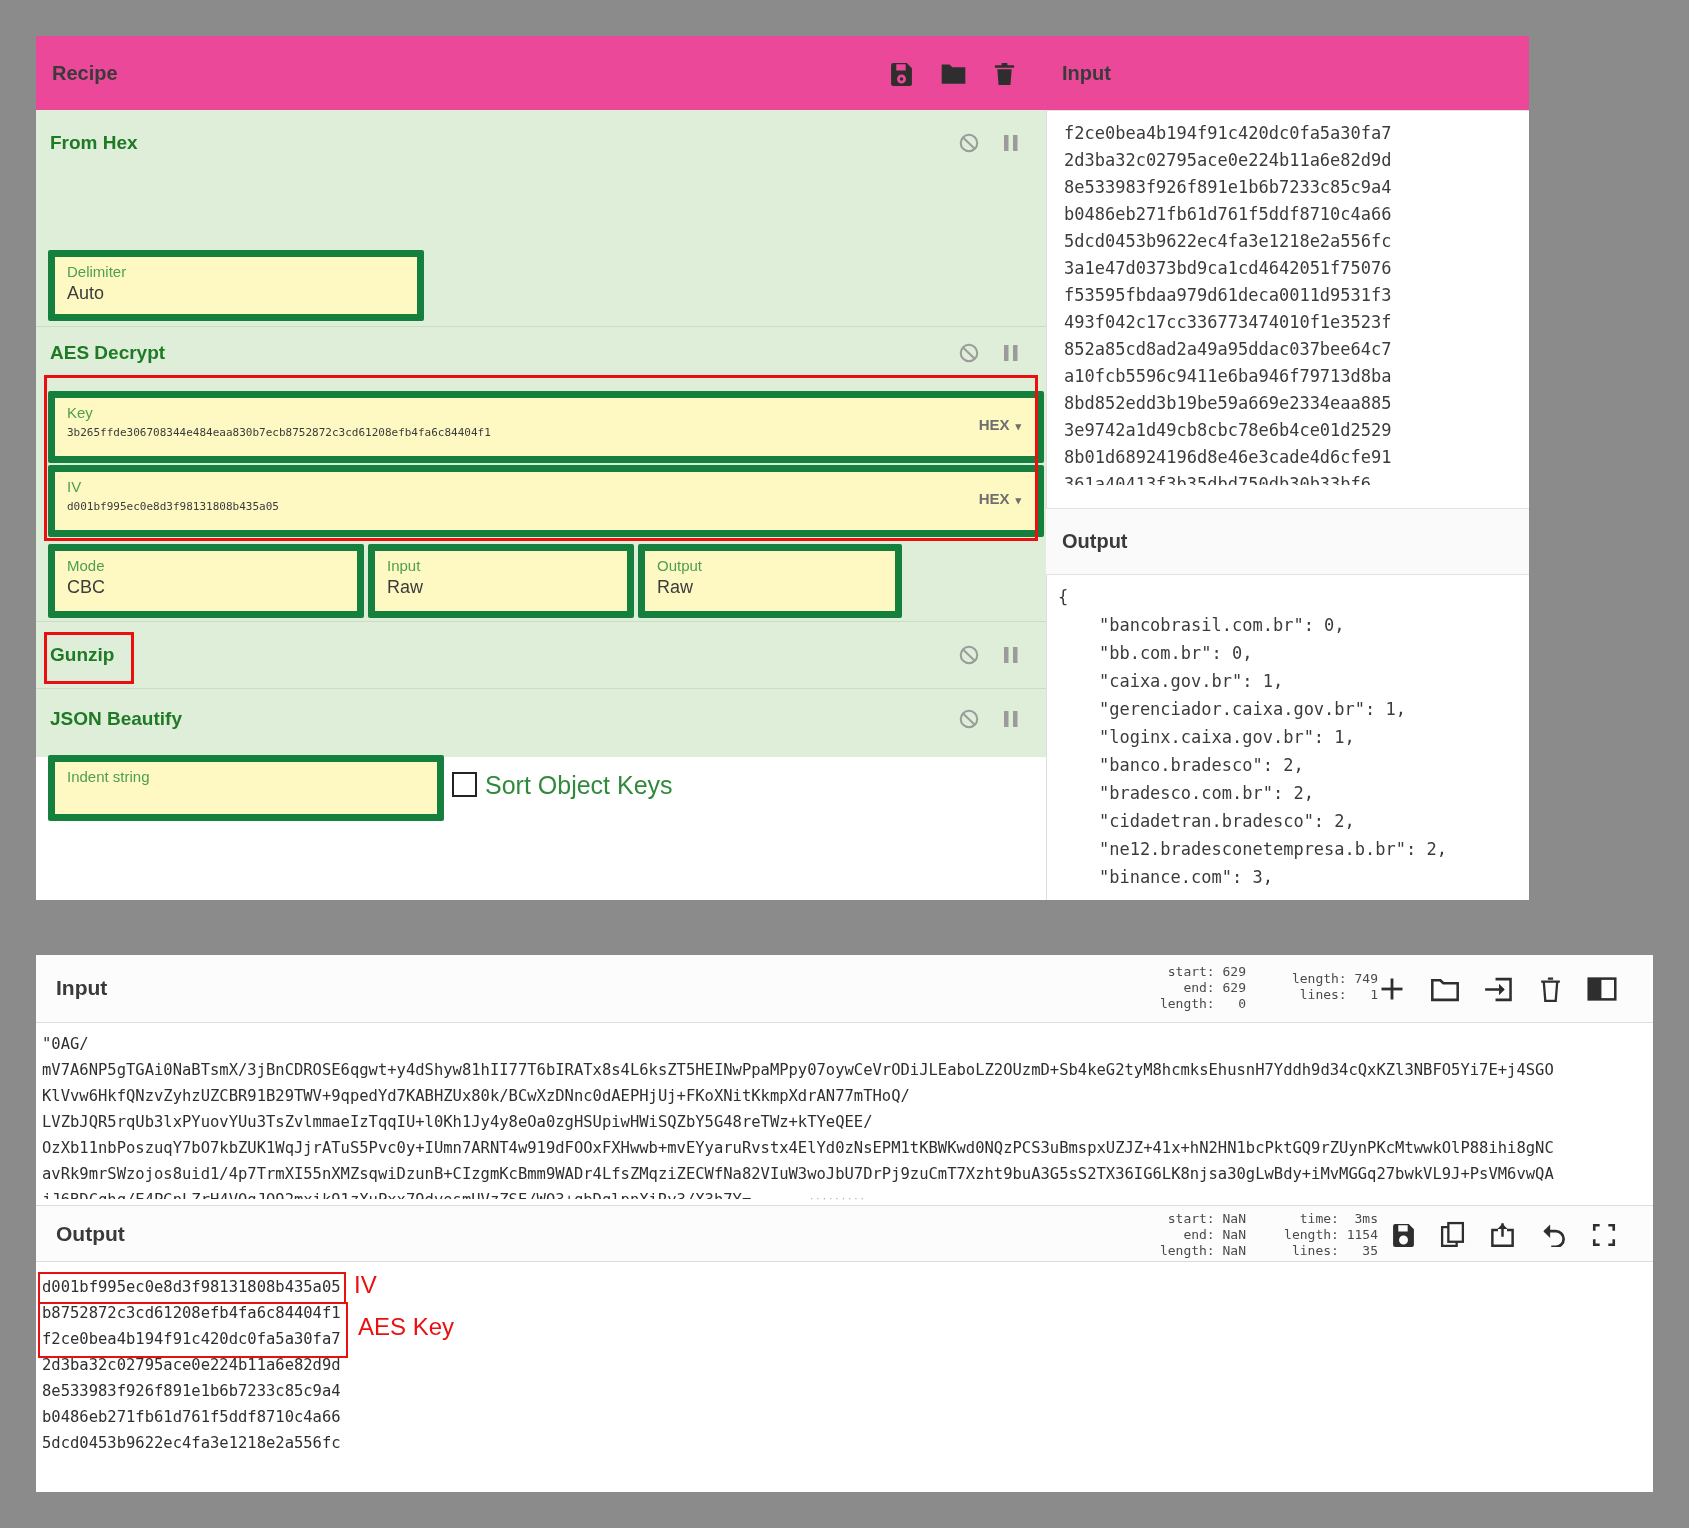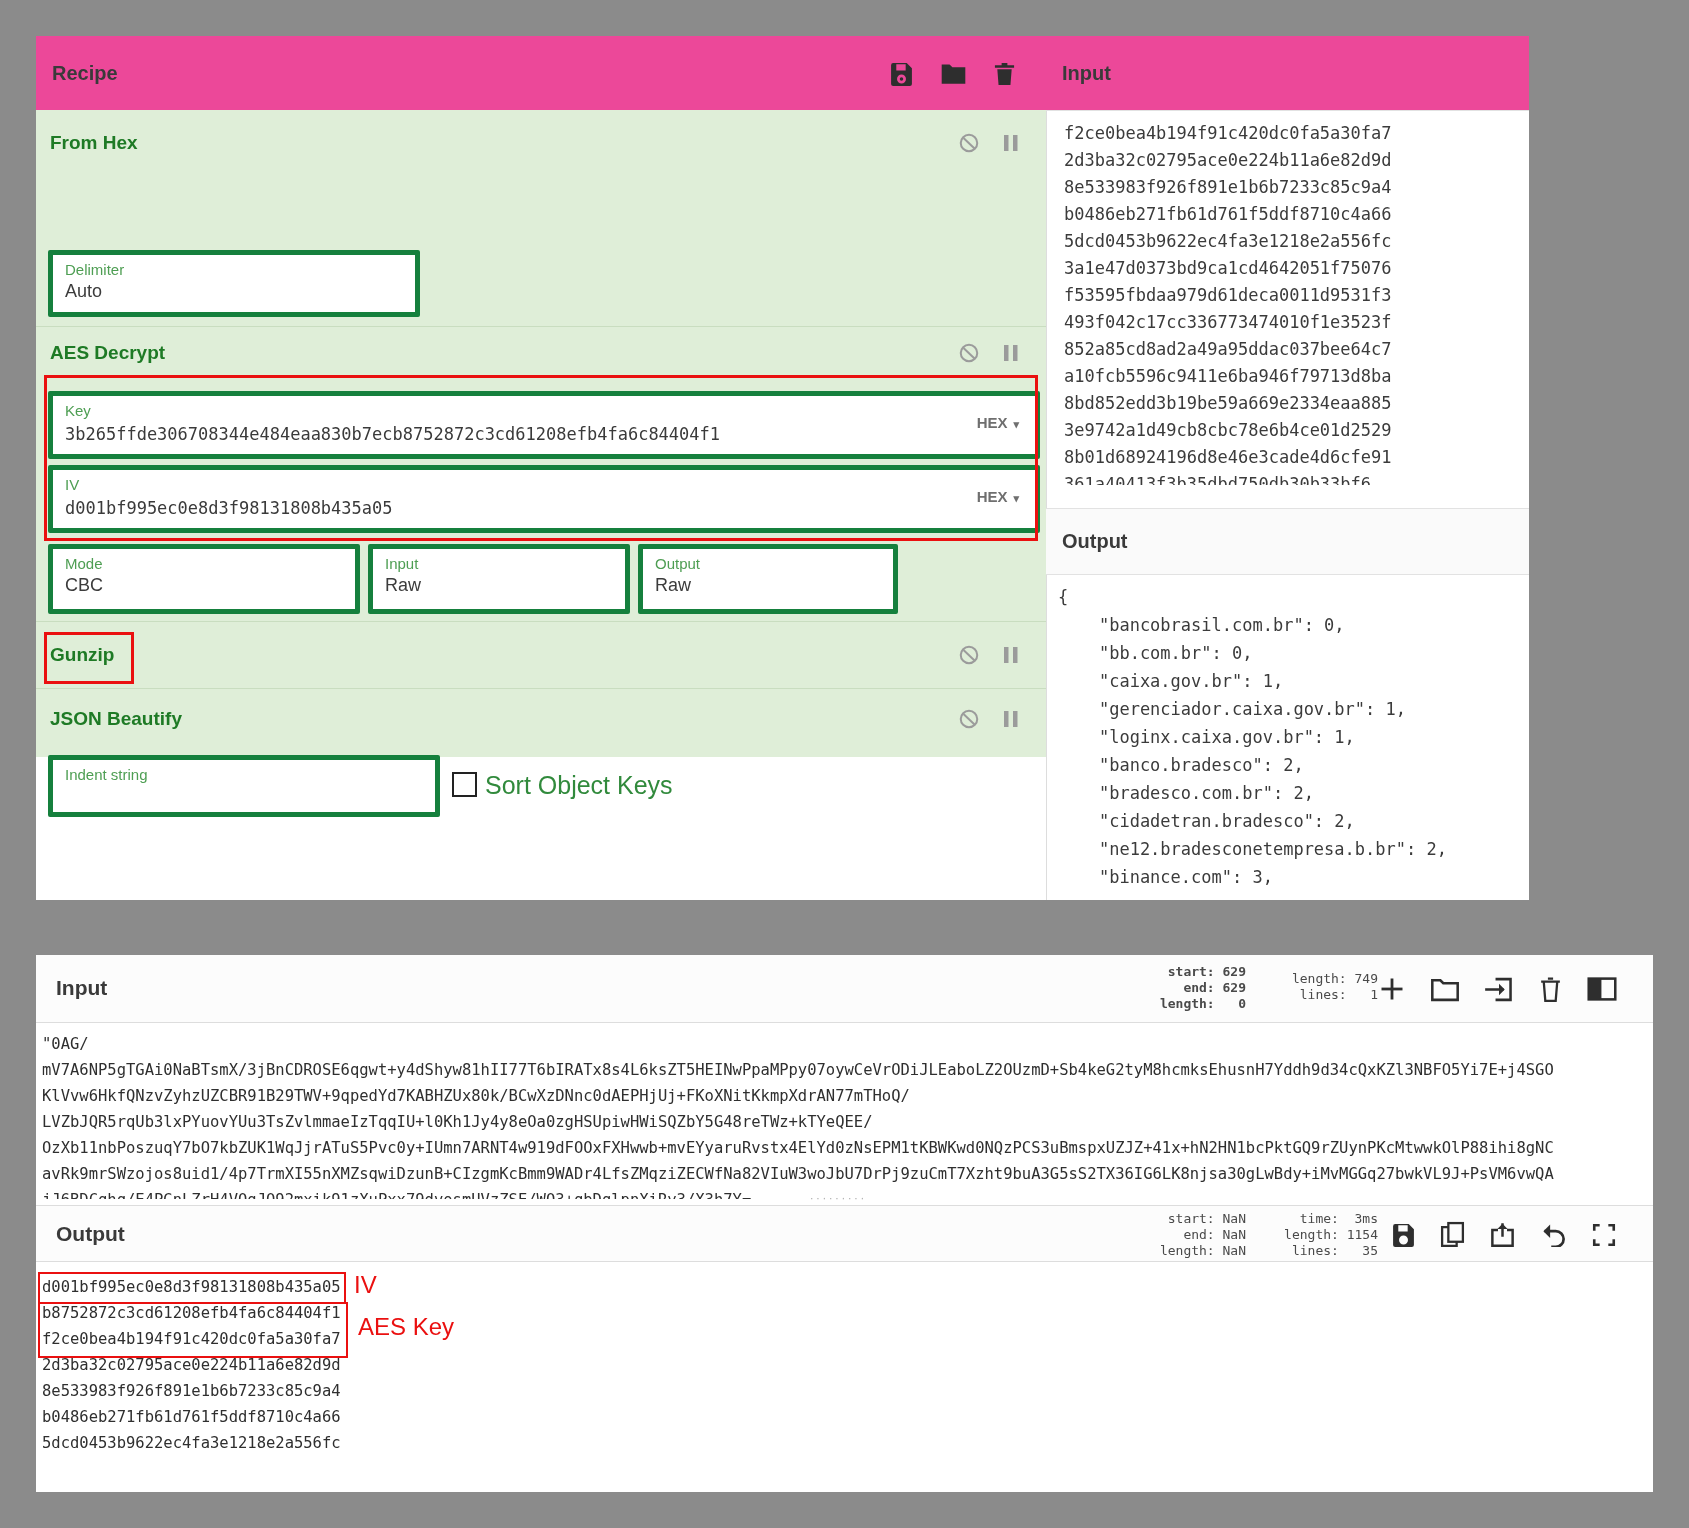--- a/index.html
+++ b/index.html
@@ -20,24 +20,24 @@
   #recipe-header{left:0;top:0;width:1010px;height:74px;}
   .pane-title{font-size:20px;font-weight:bold;color:#3a3a3a;line-height:74px;padding-left:16px;}
   .hdr-icons{display:flex;gap:26px;align-items:center;color:#2e2e2e;}
   #recipe-hdr-icons{right:30px;top:0;height:74px;}
   .icon-btn{cursor:pointer;display:flex;align-items:center;}
 
   #recipe-body{left:0;top:74px;width:1010px;height:647px;background:#dfeed8;}
   .op-sep{position:absolute;left:0;width:1010px;height:1px;background:#c9ddc0;}
   .op-title{position:absolute;font-size:19px;font-weight:bold;color:#1e7a25;}
   .op-icons{position:absolute;display:flex;gap:22px;color:#9b9b9b;align-items:center;}
-  .arg-box{position:absolute;background:#ffffff;border:5px solid #15803d;border-radius:2px;}
+  .arg-box{position:absolute;background:#fef9c3;border:7px solid #15803d;border-radius:2px;}
   .arg-label{position:absolute;left:12px;top:6px;font-size:15px;color:#4e9e53;}
   .arg-value{position:absolute;left:12px;top:26px;font-size:18px;color:#3c3c3c;white-space:pre;}
-  .arg-value.mono{font-size:17px;top:28px;color:#3a3a3a;}
+  .arg-value.mono{font-size:11px;top:28px;color:#3a3a3a;}
   .hex-select{position:absolute;right:16px;top:18px;font-size:15px;color:#6f6f6f;font-weight:bold;cursor:pointer;}
   .hex-select .caret{font-size:11px;margin-left:6px;color:#6f6f6f;}
   .red-box{position:absolute;border:3px solid #ea1010;pointer-events:none;}
   .checkbox{position:absolute;width:21px;height:21px;background:#fff;border:2.5px solid #222;cursor:pointer;}
   .check-label{position:absolute;font-size:25px;color:#318a3c;}
 
   
   #io-col{left:1010px;top:0;width:483px;height:864px;}
   #tio-input-header{left:0;top:0;width:483px;height:74px;}
   #tio-input-area{left:0;top:74px;width:483px;height:398px;overflow:hidden;padding:10px 0 0 18px;box-sizing:border-box;}
@@ -239,21 +239,21 @@
       <div class="tjson-line">    "ne12.bradesconetempresa.b.br": 2,</div>
       <div class="tjson-line">    "binance.com": 3,</div>
     </div>
   </div>
 </div>
 
 <div class="panel" id="bot-shot">
 
   <div class="abs bhdr" id="b-in-header">
     <div class="b-title" style="top:21px;">Input</div>
-    <div class="stats" style="left:1040px;top:9px;width:170px;font-weight:bold;"> start: 629
+    <div class="stats" style="left:1040px;top:9px;width:170px;"> start: 629
    end: 629
 length:   0</div>
     <div class="stats" style="left:1232px;top:16px;width:110px;">length: 749
  lines:   1</div>
     <div class="b-icons" style="right:36px;top:0;height:68px;">
       <span class="icon-btn">
         <svg width="28" height="28" viewBox="0 0 24 24">
             <line x1="12" y1="3" x2="12" y2="21" stroke="currentColor" stroke-width="2.4"></line>
             <line x1="3" y1="12" x2="21" y2="12" stroke="currentColor" stroke-width="2.4"></line>
           </svg>

